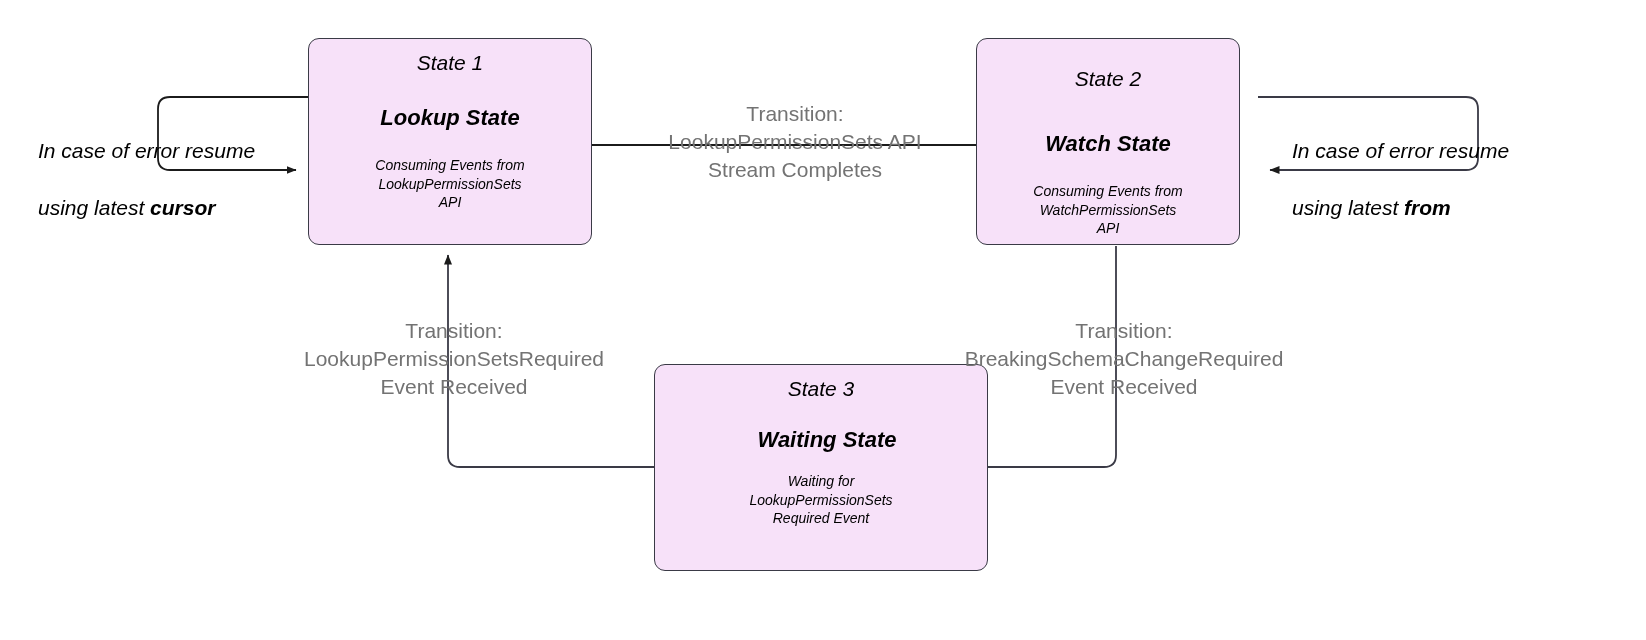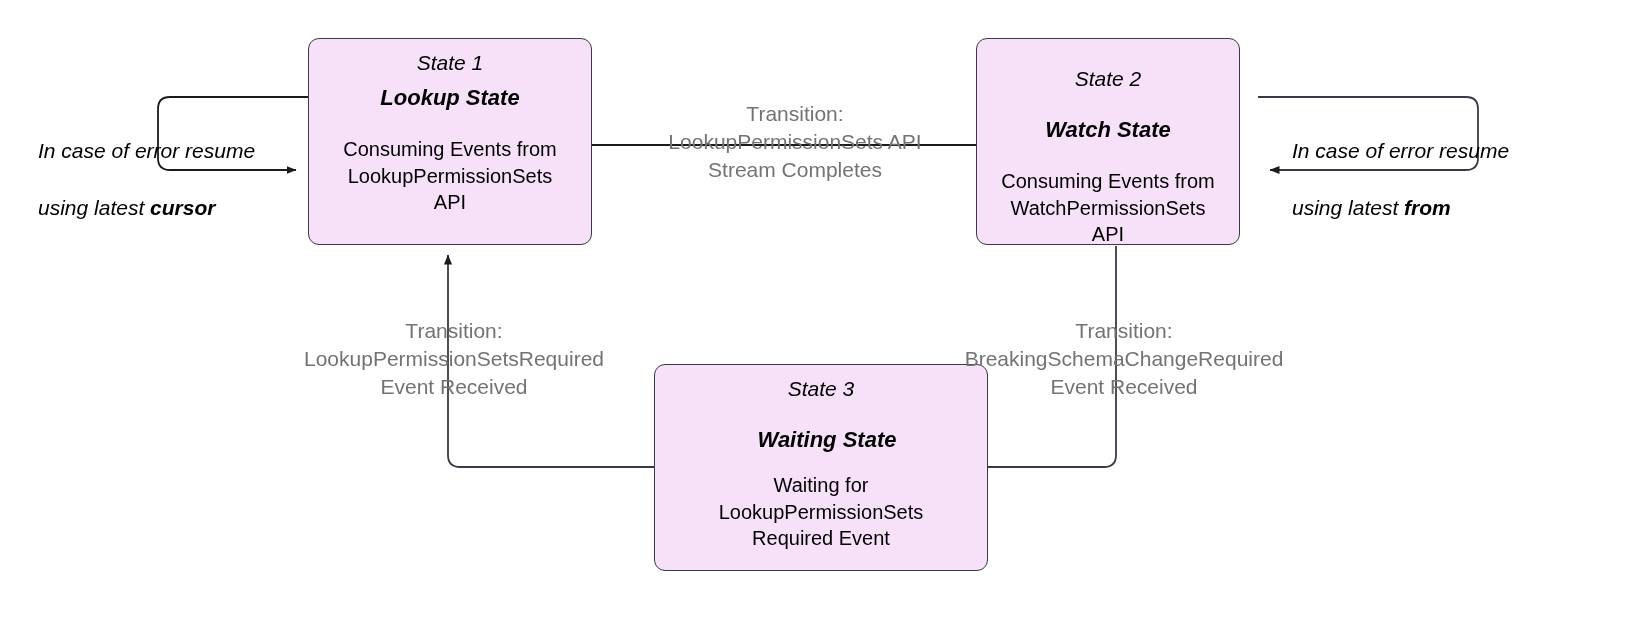--- a/index.html
+++ b/index.html
@@ -40,21 +40,22 @@
     font-size: 21px;
     line-height: 1.15;
   }
   .state-title {
     font-style: italic;
     font-weight: bold;
     font-size: 22px;
     line-height: 1.15;
   }
   .state-desc {
-    font-size: 20px;
+    font-style: italic;
+    font-size: 14px;
     line-height: 1.32;
     white-space: pre-line;
   }
   .edge-label {
     position: absolute;
     font-size: 21px;
     line-height: 1.33;
     color: #737373;
     text-align: center;
     white-space: pre-line;
@@ -106,29 +107,29 @@
       <path d="M 308 97 L 170 97 Q 158 97 158 109 L 158 158 Q 158 170 170 170 L 296 170" fill="none" stroke="#1b1b1b" stroke-width="1.8" marker-end="url(#arrow-r)"></path>
     </g>
 
     <g>
       <path d="M 1258 97 L 1466 97 Q 1478 97 1478 109 L 1478 158 Q 1478 170 1466 170 L 1270 170" fill="none" stroke="#3a3a46" stroke-width="1.8" marker-end="url(#arrow-l)"></path>
     </g>
   </svg>
 
   <div class="state-box" style="left:308px; top:38px; width:284px; height:207px; padding-top:12px;">
     <div class="state-index">State 1</div>
-    <div class="state-title" style="margin-top:10px;">Lookup State</div>
+    <div class="state-title" style="margin-top:30px;">Lookup State</div>
     <div class="state-desc" style="margin-top:26px;">Consuming Events from
 LookupPermissionSets
 API</div>
   </div>
 
   <div class="state-box" style="left:976px; top:38px; width:264px; height:207px; padding-top:28px;">
     <div class="state-index">State 2</div>
-    <div class="state-title" style="margin-top:26px;text-align:right;">Watch State</div>
+    <div class="state-title" style="margin-top:40px;text-align:right;">Watch State</div>
     <div class="state-desc" style="margin-top:26px;">Consuming Events from
 WatchPermissionSets
 API</div>
   </div>
 
   <div class="state-box" style="left:654px; top:364px; width:334px; height:207px; padding-top:12px;">
     <div class="state-index">State 3</div>
     <div class="state-title" style="margin-top:26px;margin-left:12px;">Waiting State</div>
     <div class="state-desc" style="margin-top:20px;">Waiting for
 LookupPermissionSets

